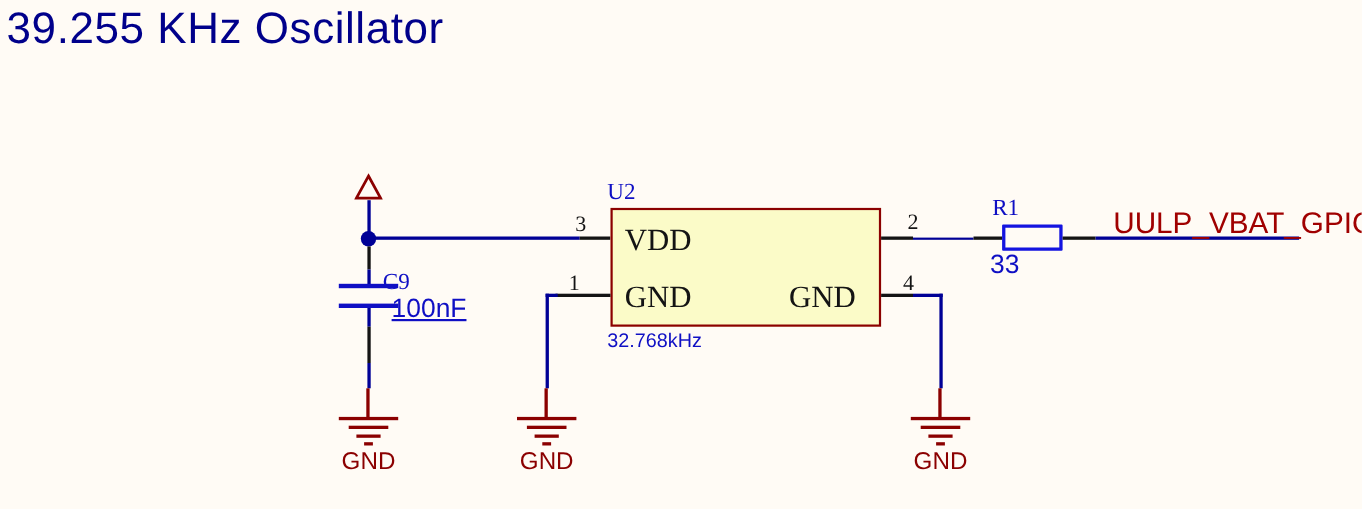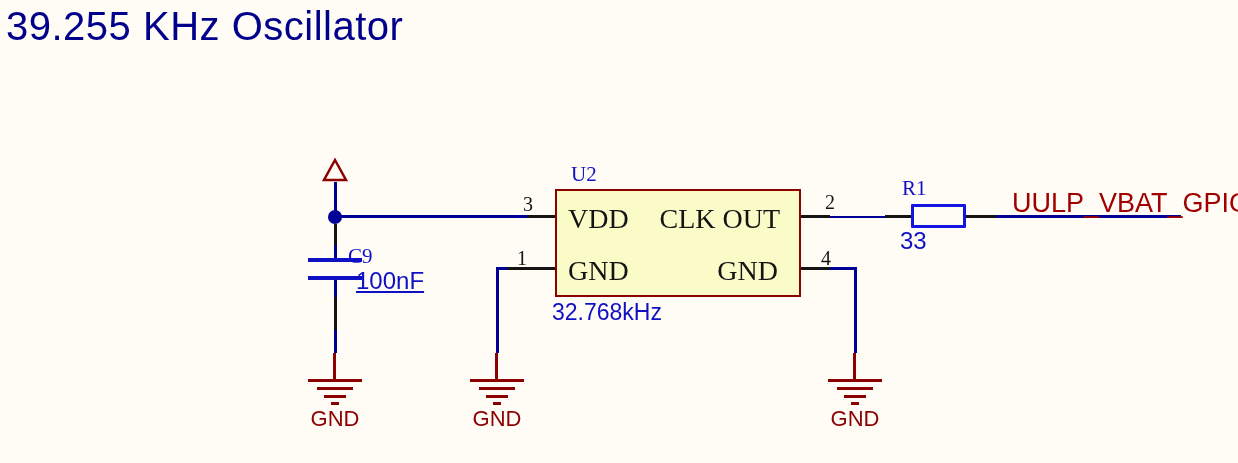--- a/index.html
+++ b/index.html
@@ -57,25 +57,24 @@
   <div class="wire" style="left:334px;top:245px;width:3px;height:14px;"></div>
   <div class="plate" style="left:308px;top:258px;"></div>
   <div class="plate" style="left:308px;top:276px;"></div>
   <div class="wire" style="left:334px;top:280px;width:3px;height:17px;"></div>
   <div class="stub" style="left:334px;top:297px;width:3px;height:33px;"></div>
   <div class="wire" style="left:334px;top:330px;width:3px;height:23px;"></div>
   <div class="t serif blue desig" style="left:348px;top:245px;">C9</div>
   <div class="t blue value" style="left:356px;top:268px;text-decoration:underline;">100nF</div>
 
   <div class="icbody"></div>
-  <div class="t serif blue desig" style="left:552px;top:163px;margin-left:19px;">U2</div>
-  <div class="t blue" style="left:552px;top:300px;font-size:23px;">32.768kHz</div>
+  <div class="t serif blue desig" style="left:552px;top:163px;">U2</div>
+  <div class="t blue" style="left:552px;top:300px;font-size:18px;">32.768kHz</div>
 
   <div class="t serif pinname" style="left:568px;top:204px;">VDD</div>
-  <div class="t serif pinname" style="left:600px;top:204px;width:180px;text-align:right;">CLK OUT</div>
   <div class="t serif pinname" style="left:568px;top:256px;">GND</div>
   <div class="t serif pinname" style="left:648px;top:256px;width:130px;text-align:right;">GND</div>
 
   <div class="t serif pinnum" style="left:520px;top:193px;">3</div>
   <div class="t serif pinnum" style="left:514px;top:247px;">1</div>
   <div class="t serif pinnum" style="left:822px;top:191px;">2</div>
   <div class="t serif pinnum" style="left:818px;top:247px;">4</div>
 
   <div class="stub" style="left:505px;top:267px;width:50px;height:3px;"></div>
   <div class="wire" style="left:496px;top:267px;width:11px;height:3px;"></div>

